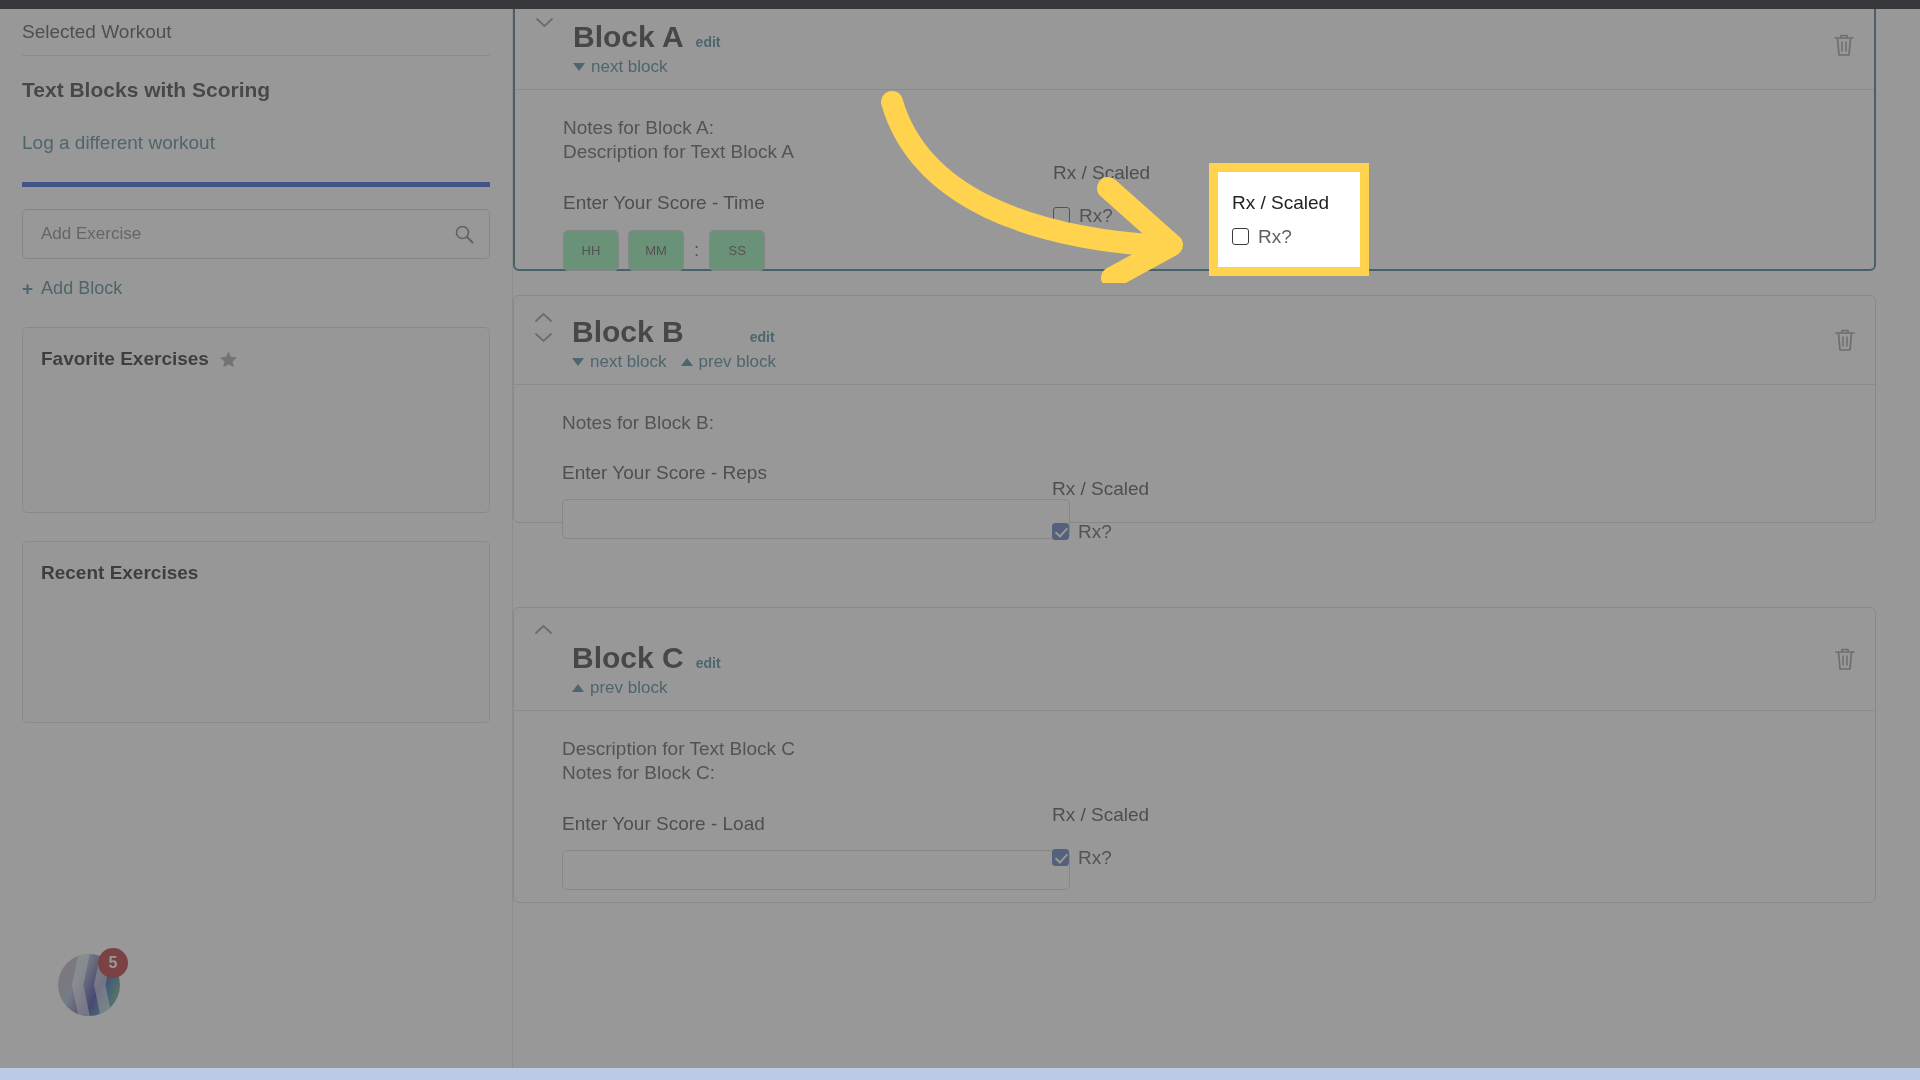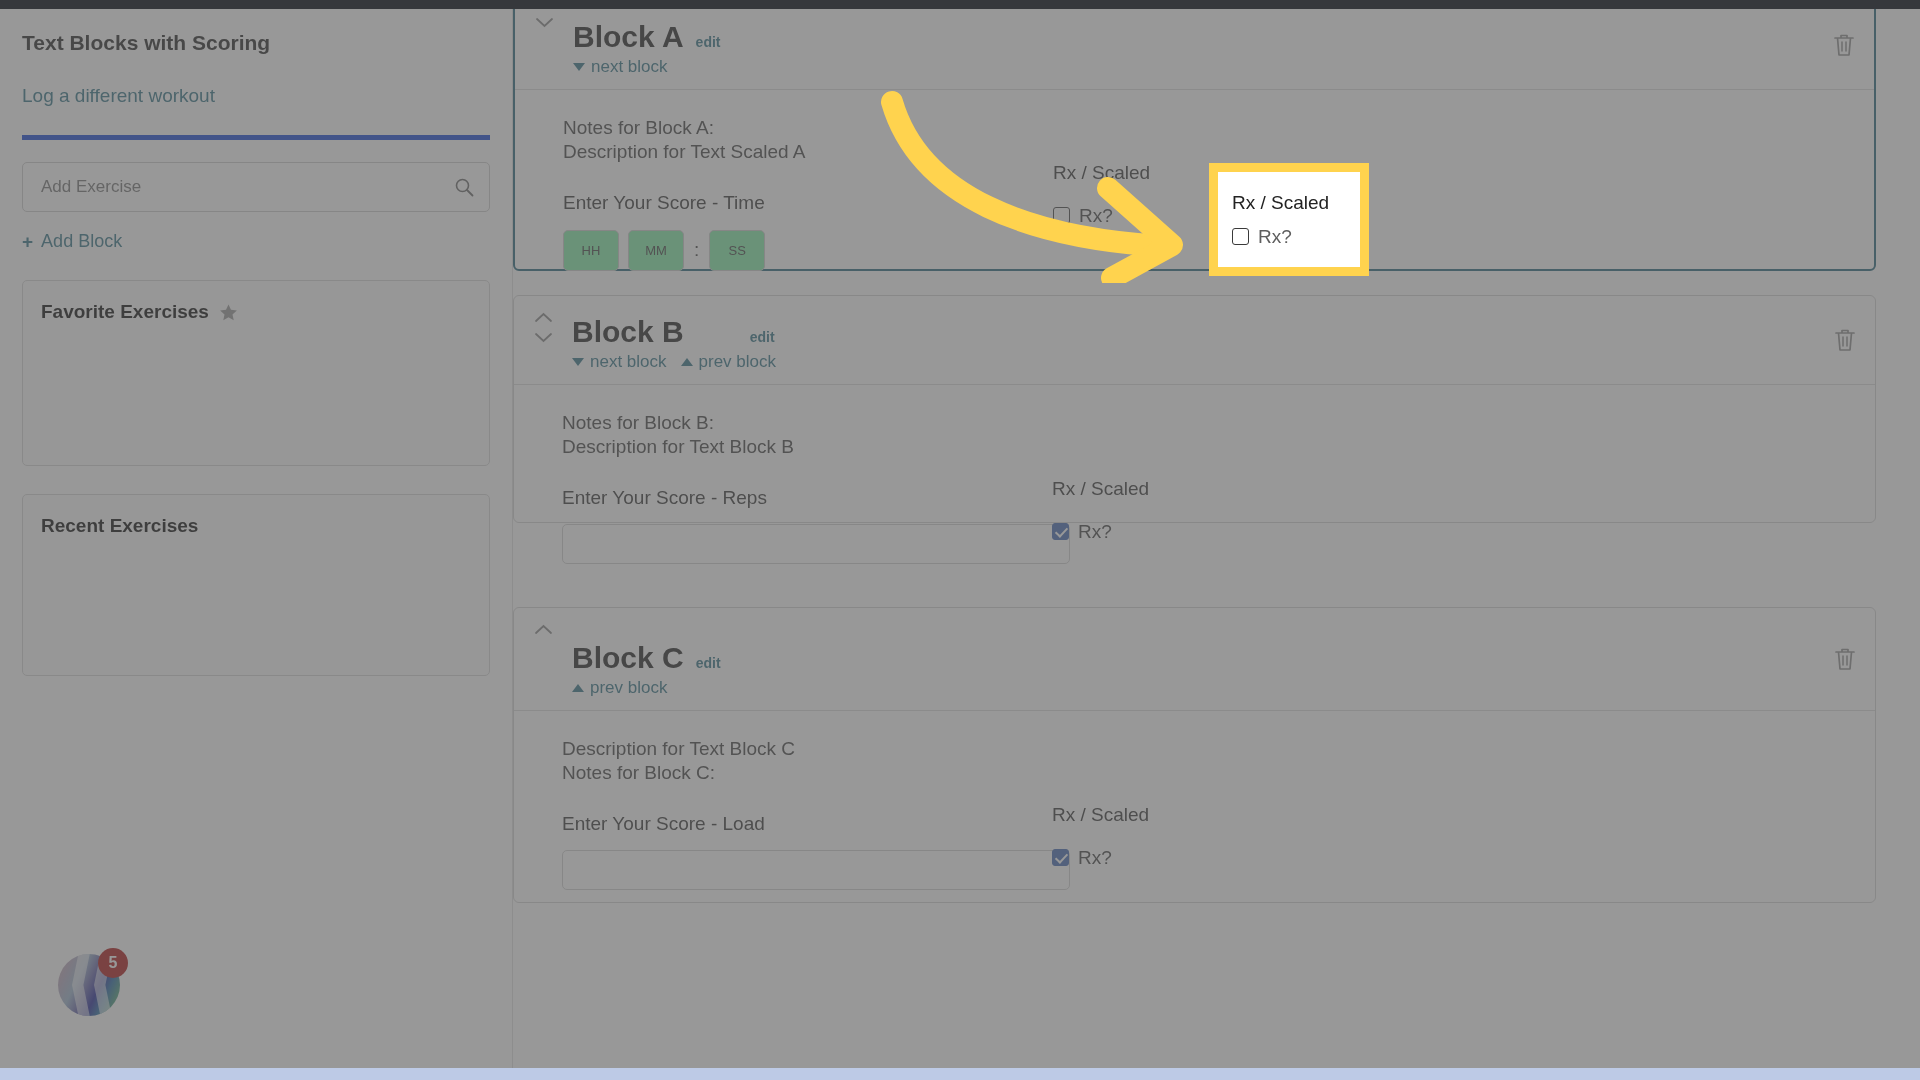--- a/index.html
+++ b/index.html
@@ -442,20 +442,21 @@
 
 <div id="screen">
 
   <div class="top-chrome"></div>
 
   <div id="app">
 
     <div class="sidebar">
 
 
+      <div class="sel-workout-label">Selected Workout</div>
 
       <div class="workout-name">Text Blocks with Scoring</div>
 
       <a class="log-different" href="#">Log a different workout</a>
 
       <div class="add-exercise-wrap">
         <input class="add-exercise-input" type="text" placeholder="Add Exercise" style="">
         <svg class="search-ic" viewBox="0 0 20 20">
           <circle cx="8.5" cy="8.5" r="6" fill="none" stroke="#6f6f6f" stroke-width="1.6"></circle>
           <line x1="13" y1="13" x2="18.5" y2="18.5" stroke="#6f6f6f" stroke-width="1.8" stroke-linecap="round"></line>
@@ -516,21 +517,21 @@
           <svg class="trash-btn" viewBox="0 0 24 26">
             <path d="M3 6 H21" stroke="#909090" stroke-width="1.7" fill="none" stroke-linecap="round"></path>
             <path d="M9 6 V3.5 H15 V6" stroke="#909090" stroke-width="1.7" fill="none" stroke-linejoin="round"></path>
             <path d="M5.5 6 L7 23 H17 L18.5 6" stroke="#909090" stroke-width="1.7" fill="none" stroke-linejoin="round"></path>
             <path d="M10 10 V19 M14 10 V19" stroke="#909090" stroke-width="1.5" fill="none" stroke-linecap="round"></path>
           </svg>
         </div>
 
         <div class="block-body">
           <div class="notes-line">Notes for Block A:</div>
-          <div class="notes-line">Description for Text Scaled A</div>
+          <div class="notes-line">Description for Text Block A</div>
           <div class="score-label">Enter Your Score - Time</div>
           <div class="time-row">
             <div class="time-box">HH</div>
             <div class="time-box">MM</div>
             <span class="colon">:</span>
             <div class="time-box">SS</div>
           </div>
           <div class="rx-col" style="top:72px;">
             <div class="rx-title">Rx / Scaled</div>
             <div class="rx-check-row">
@@ -570,21 +571,20 @@
           <svg class="trash-btn" viewBox="0 0 24 26">
             <path d="M3 6 H21" stroke="#909090" stroke-width="1.7" fill="none" stroke-linecap="round"></path>
             <path d="M9 6 V3.5 H15 V6" stroke="#909090" stroke-width="1.7" fill="none" stroke-linejoin="round"></path>
             <path d="M5.5 6 L7 23 H17 L18.5 6" stroke="#909090" stroke-width="1.7" fill="none" stroke-linejoin="round"></path>
             <path d="M10 10 V19 M14 10 V19" stroke="#909090" stroke-width="1.5" fill="none" stroke-linecap="round"></path>
           </svg>
         </div>
 
         <div class="block-body">
           <div class="notes-line">Notes for Block B:</div>
-          <div class="notes-line">Description for Text Block B</div>
           <div class="score-label">Enter Your Score - Reps</div>
           <input class="score-input" type="text" value="" style="">
           <div class="rx-col" style="top:93px;">
             <div class="rx-title">Rx / Scaled</div>
             <div class="rx-check-row">
               <div class="cb checked"></div>
               <span class="rx-q">Rx?</span>
             </div>
           </div>
         </div>

